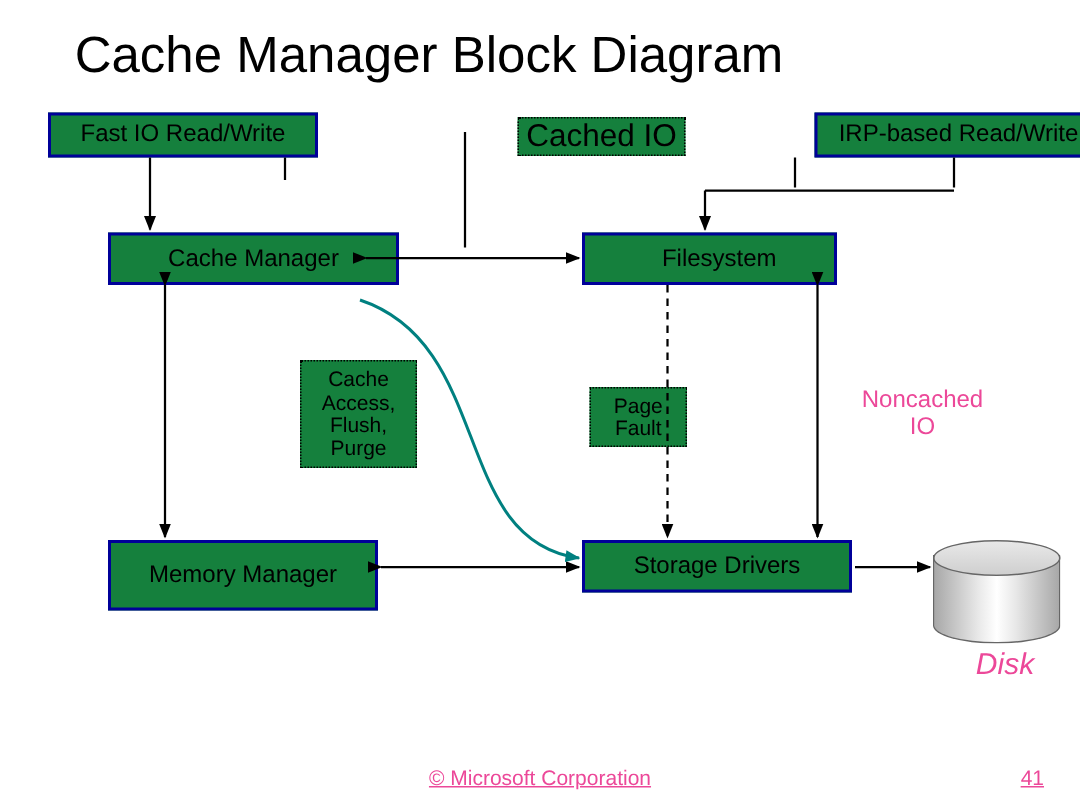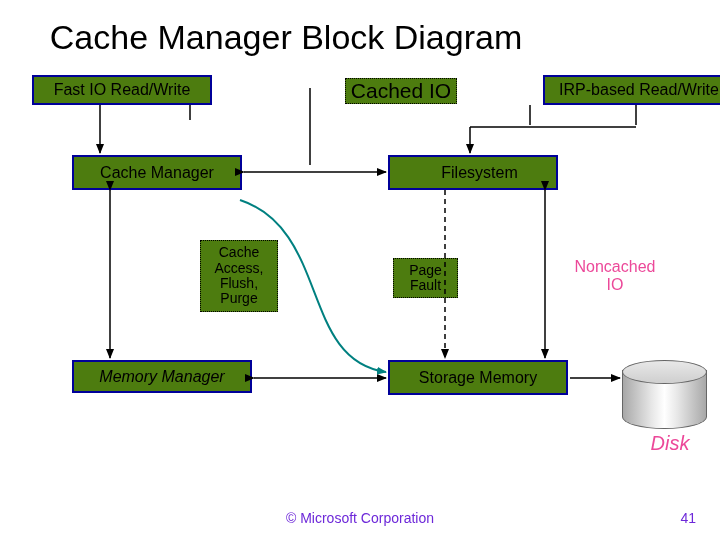--- a/index.html
+++ b/index.html
@@ -17,21 +17,21 @@
     top: 18px;
     left: 0;
     width: 572px;
     text-align: center;
     font-size: 34px;
     font-family: Arial, sans-serif;
     color: #000;
   }
   .box {
     position: absolute;
-    background: #4d7c0f;
+    background: #15803d;
     border: 2px solid #000099;
     display: flex;
     align-items: center;
     justify-content: center;
     font-size: 16px;
     color: #000;
     text-align: center;
     line-height: 1.1;
     box-sizing: border-box;
   }
@@ -63,54 +63,55 @@
     border-right: 1px solid #666;
     border-bottom: 1px solid #666;
     border-bottom-left-radius: 42px 12px;
     border-bottom-right-radius: 42px 12px;
     background: linear-gradient(90deg, #a8a8a8 0%, #e8e8e8 35%, #ffffff 50%, #e8e8e8 65%, #a8a8a8 100%);
   }
   .footer {
     position: absolute;
     bottom: 14px;
     font-size: 14px;
-    color: #6d28d9;
+    color: #ec4899;
+    text-decoration: underline;
   }
   svg.arrows {
     position: absolute;
     left: 0;
     top: 0;
     width: 720px;
     height: 540px;
     pointer-events: none;
   }
 </style>
 </head>
 <body>
 
 <div class="title">Cache Manager Block Diagram</div>
 
 <div class="box" style="left:32px; top:75px; width:180px; height:30px;">Fast IO Read/Write</div>
 <div class="box dashed" style="left:345px; top:78px; width:112px; height:26px; font-size:21px;">Cached IO</div>
 <div class="box" style="left:515px; top:75px; width:192px; height:30px;margin-left:28px;">IRP-based Read/Write</div>
 
-<div class="box" style="left:72px; top:155px; width:170px; height:35px;">Cache Manager</div>
+<div class="box" style="left:72px; top:155px; width:194px; height:35px;">Cache Manager</div>
 <div class="box" style="left:388px; top:155px; width:170px; height:35px;padding-left:13px;">Filesystem</div>
 
 <div class="box dashed" style="left:200px; top:240px; width:78px; height:72px; font-size:14px; white-space:pre;text-align:center;">Cache
 Access,
 Flush,
 Purge</div>
 <div class="box dashed" style="left:393px; top:258px; width:65px; height:40px; font-size:14px; white-space:pre;">Page
 Fault</div>
 <div class="plain" style="left:560px; top:258px; width:110px; white-space:pre;">Noncached
 IO</div>
 
-<div class="box" style="left:72px; top:360px; width:180px; height:33px;font-style:italic;">Memory Manager</div>
-<div class="box" style="left:388px; top:360px; width:180px; height:35px;">Storage Memory</div>
+<div class="box" style="left:72px; top:360px; width:180px; height:47px;">Memory Manager</div>
+<div class="box" style="left:388px; top:360px; width:180px; height:35px;">Storage Drivers</div>
 
 <div class="cyl-body" style="left:622px; top:370px;"></div>
 <div class="cyl-top" style="left:622px; top:360px;"></div>
 <div class="plain" style="left:640px; top:432px; width:60px; font-size:20px;font-style:italic;">Disk</div>
 
 <div class="footer" style="left:0; width:720px; text-align:center;">© Microsoft Corporation</div>
 <div class="footer" style="right:24px;">41</div>
 
 <svg class="arrows">
   <defs>

